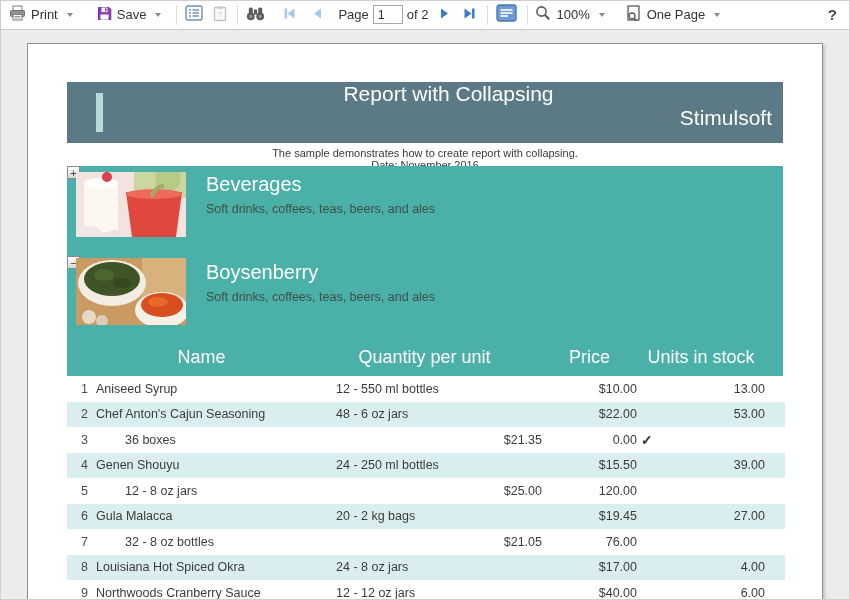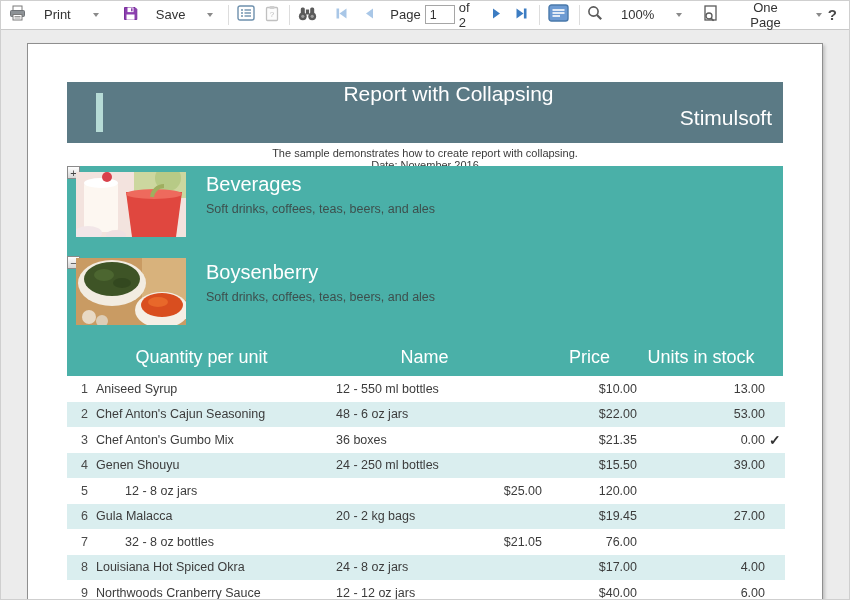--- a/index.html
+++ b/index.html
@@ -11,21 +11,21 @@
   }
   .frame { position:absolute; inset:0; box-shadow:inset 0 0 0 1px #cfcfcf; pointer-events:none; z-index:50; }
 
   
   .toolbar {
     position:absolute; top:0; left:0; right:0; height:30px;
     background:#ffffff; border-bottom:1px solid #c9c9c9;
     display:flex; align-items:center; padding:0 10px 0 6px; z-index:10;
   }
   .tbtn {
-    display:flex; align-items:center; gap:18px;
+    display:flex; align-items:center; gap:5px;
     background:transparent; border:none; cursor:pointer;
     font-family:"Liberation Sans", sans-serif; font-size:13px; color:#333;
     padding:2px 3px; height:26px;
   }
   .ibtn {
     display:flex; align-items:center; justify-content:center;
     background:transparent; border:none; cursor:pointer; padding:2px; height:26px;
   }
   .sep { width:1px; height:20px; background:#ddd; }
   .caret {
@@ -312,22 +312,22 @@
             <ellipse cx="82" cy="44" rx="10" ry="5" fill="#e8682a"></ellipse>
           </svg>
         </div>
         <div class="cat-text x2">
           <div class="cat-title">Boysenberry</div>
           <div class="cat-desc">Soft drinks, coffees, teas, beers, and ales</div>
         </div>
 
         <div class="thead grid-cols">
           <div></div>
+          <div class="h">Name</div>
           <div class="h">Quantity per unit</div>
-          <div class="h">Name</div>
           <div class="h">Price</div>
           <div class="h">Units in stock</div>
           <div></div>
         </div>
       </div>
 
       <div class="tbody">
           <div class="trow grid-cols">
     <div class="c num">1</div>
     <div class="c name">Aniseed Syrup</div>
@@ -339,21 +339,20 @@
           <div class="trow grid-cols alt">
     <div class="c num">2</div>
     <div class="c name">Chef Anton's Cajun Seasoning</div>
     <div class="c qty">48 - 6 oz jars</div>
     <div class="c price">$22.00</div>
     <div class="c units">53.00</div>
     <div class="c check"></div>
   </div>
           <div class="trow grid-cols">
     <div class="c num">3</div>
-    <div class="c name">Chef Anton's Gumbo Mix</div>
     <div class="c qty">36 boxes</div>
     <div class="c price">$21.35</div>
     <div class="c units">0.00</div>
     <div class="c check">✓</div>
   </div>
           <div class="trow grid-cols alt">
     <div class="c num">4</div>
     <div class="c name">Genen Shouyu</div>
     <div class="c qty">24 - 250 ml bottles</div>
     <div class="c price">$15.50</div>

